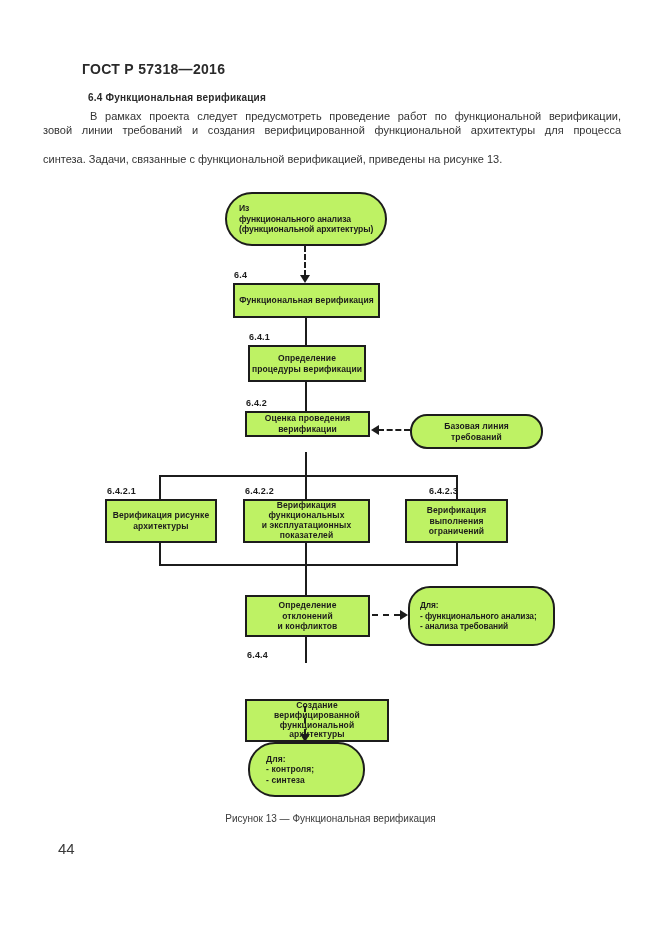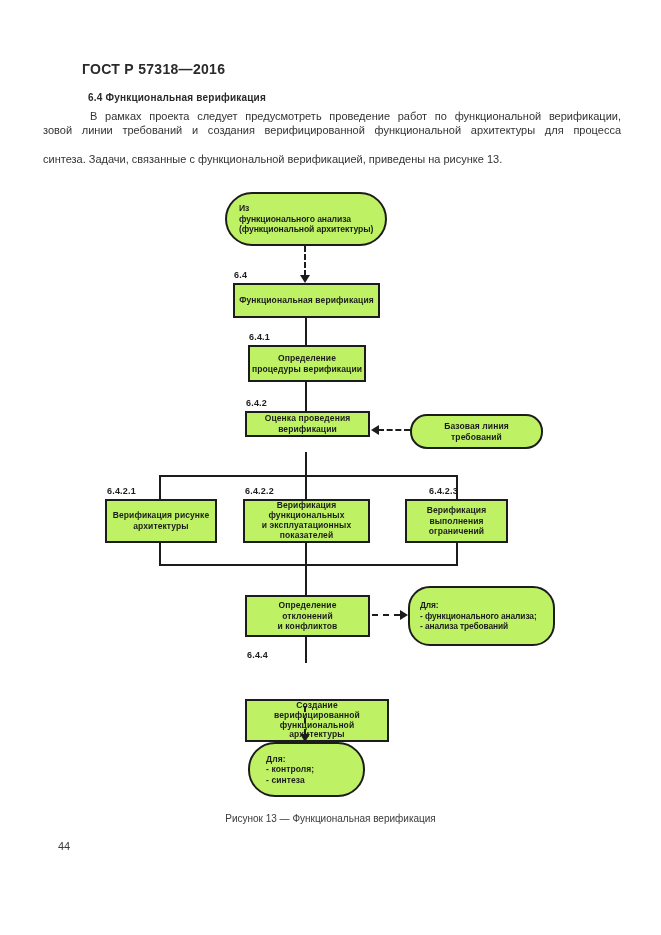--- a/index.html
+++ b/index.html
@@ -59,21 +59,21 @@
   .arr-down { border-left: 5px solid transparent; border-right: 5px solid transparent; border-top: 8px solid #1c1c1c; }
   .arr-left { border-top: 5px solid transparent; border-bottom: 5px solid transparent; border-right: 8px solid #1c1c1c; }
   .arr-right { border-top: 5px solid transparent; border-bottom: 5px solid transparent; border-left: 8px solid #1c1c1c; }
 
   .caption {
     position: absolute; left: 0; right: 0; top: 813px;
     text-align: center; font-size: 10px; color: #3a3a3a;
   }
   .page-number {
     position: absolute; left: 58px; top: 840px;
-    font-size: 11px; color: #3a3a3a;
+    font-size: 15px; color: #3a3a3a;
   }
 </style>
 </head>
 <body>
 
 <div class="page">
 
   <div class="doc-header">ГОСТ Р 57318—2016</div>
 
   <div class="section-heading">6.4 Функциональная верификация</div>

